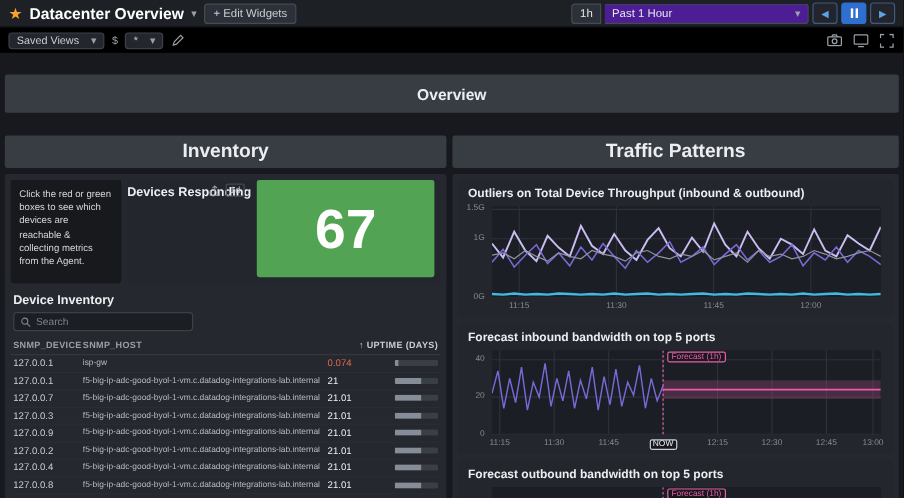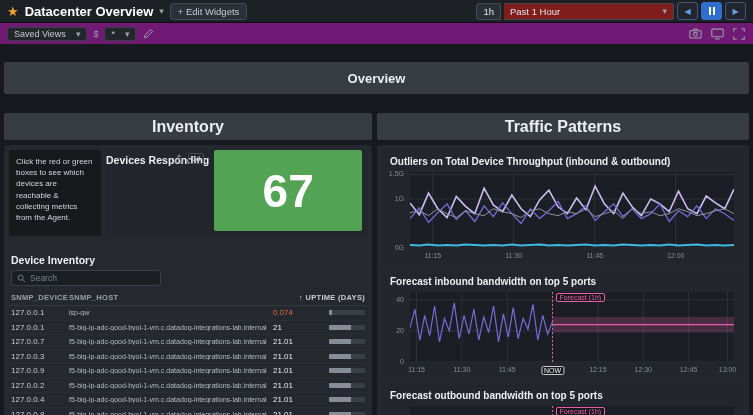--- a/index.html
+++ b/index.html
@@ -7,27 +7,27 @@
   .page{width:753px;height:415px;background:#17191e;font-family:"Liberation Sans",sans-serif;color:#e4e6ea;overflow:hidden;position:relative}
 
   
   .topbar{height:23px;background:#1d2025;border-bottom:1px solid #0b0c0f;display:flex;align-items:center;padding:0 7px;gap:6px}
   .star{color:#f7a427;font-size:13px;line-height:1}
   .dash-title{font-size:13px;font-weight:bold;color:#fff;white-space:nowrap}
   .chev{color:#9aa0a8;font-size:9px}
   .btn{background:#2c3038;border:1px solid #454a53;color:#c9cdd4;font-size:9.5px;border-radius:3px;padding:2px 7px;font-family:inherit;white-space:nowrap;cursor:pointer}
   .tb-right{margin-left:auto;display:flex;align-items:center;gap:3px}
   .time-short{background:#2c3038;border:1px solid #454a53;border-radius:3px 0 0 3px;font-size:9.5px;padding:2px 6px;color:#e4e6ea}
-  .time-select{background:#7f1d1d;border:1px solid #454a53;border-left:none;border-radius:0 3px 3px 0;font-size:9.5px;padding:2px 6px;width:170px;display:flex;justify-content:space-between;align-items:center;color:#e4e6ea;cursor:pointer}
+  .time-select{background:#4c1d95;border:1px solid #454a53;border-left:none;border-radius:0 3px 3px 0;font-size:9.5px;padding:2px 6px;width:170px;display:flex;justify-content:space-between;align-items:center;color:#e4e6ea;cursor:pointer}
   .navbtn{width:21px;height:18px;border:1px solid #3c5a82;background:#22262c;color:#5da2e8;font-size:8px;border-radius:3px;display:flex;align-items:center;justify-content:center;cursor:pointer}
   .navbtn.play{background:#2f6fd0;border-color:#2f6fd0}
   .pbar{display:inline-block;width:2px;height:8px;background:#fff;margin:0 1px}
 
   
-  .toolbar{height:21px;display:flex;align-items:center;padding:0 7px;gap:6px;background:#701a75}
+  .toolbar{height:21px;display:flex;align-items:center;padding:0 7px;gap:6px;background:#000000}
   .mini-select{background:#23262c;border:1px solid #3c4049;border-radius:3px;font-size:9px;padding:1px 6px;display:flex;align-items:center;gap:10px;color:#c9cdd4;cursor:pointer}
   .tv-prefix{color:#9aa0a8;font-size:9px}
   .icon-btn{background:none;border:none;color:#9aa0a8;display:flex;align-items:center;cursor:pointer;padding:1px}
   .tool-right{margin-left:auto;display:flex;align-items:center;gap:7px}
 
   
   .band{background:#383d44;border-radius:2px;color:#eceef1;font-weight:bold;text-align:center;display:flex;align-items:center;justify-content:center;cursor:pointer}
   .band.overview{height:32px;margin:18px 4px 0 4px;font-size:13px}
   .band.sub{height:27px;font-size:16px}
 
@@ -43,21 +43,21 @@
   .note{width:92px;flex:none;background:#17191d;border-radius:2px;font-size:8px;line-height:1.4;color:#d3d6da;padding:6px 7px}
   .devices{flex:1;background:#23262c;border-radius:2px;display:flex;flex-direction:row}
   .devices-head{position:relative;height:20px;display:flex;align-items:center;justify-content:center}
   .devices-title{font-size:10.5px;font-weight:bold;color:#eceef1}
   .devices-icons{position:absolute;right:5px;top:3px;display:flex;align-items:center;gap:4px;color:#9aa0a8}
   .badge-1d{font-size:7.5px;border:1px solid #454a53;border-radius:2px;padding:0 3px;color:#c9cdd4}
   .green-block{flex:1;margin:0 5px 5px 5px;border-radius:2px;display:flex;align-items:center;justify-content:center;cursor:pointer}
   .green-block span{font-size:46px;font-weight:bold;color:#fff;line-height:1}
 
   
-  .di-title{font-size:10.5px;font-weight:bold;color:#eceef1;margin:12px 0 4px 2px}
+  .di-title{font-size:10.5px;font-weight:bold;color:#eceef1;margin:2px 0 4px 2px}
   .search-box{width:150px;display:flex;align-items:center;gap:4px;background:#1b1e23;border:1px solid #3c4049;border-radius:3px;padding:2px 5px;margin-left:2px}
   .search-box input{background:none;border:none;outline:none;color:#e4e6ea;font-size:8.5px;width:110px;font-family:inherit}
   .search-box input::placeholder{color:#7d838d}
   .thead{display:flex;align-items:center;margin-top:7px;padding:0 2px 3px 2px;border-bottom:1px solid #33373e;font-size:7.5px;font-weight:bold;color:#9aa0a8;letter-spacing:.3px}
   .c-dev{width:58px;flex:none}
   .c-host{flex:1;min-width:0;overflow:hidden;text-overflow:ellipsis;white-space:nowrap}
   .c-up{width:50px;flex:none;text-align:left}
   .c-bar{width:36px;flex:none;margin-left:6px}
   .th-up{width:92px;flex:none;text-align:right;color:#c9cdd4}
   .trow{display:flex;align-items:center;height:14.5px;padding:0 2px;border-bottom:1px solid #2a2d33;font-size:8px;color:#c9cdd4;cursor:pointer}

